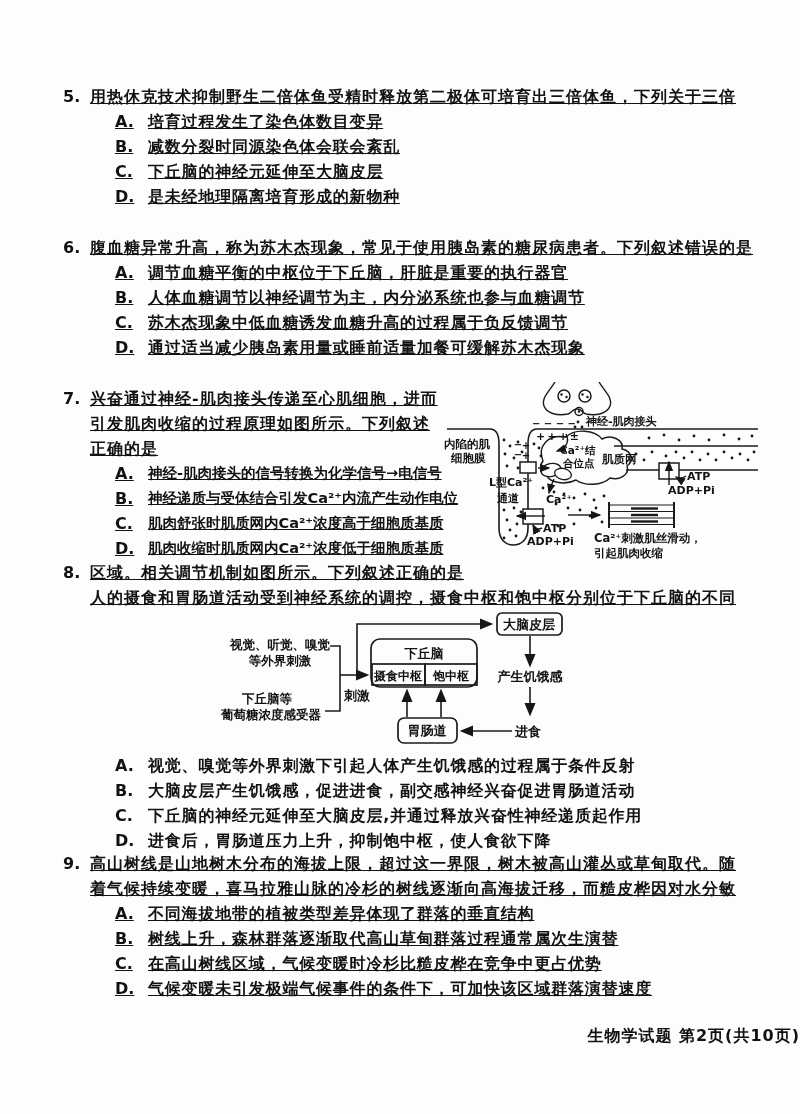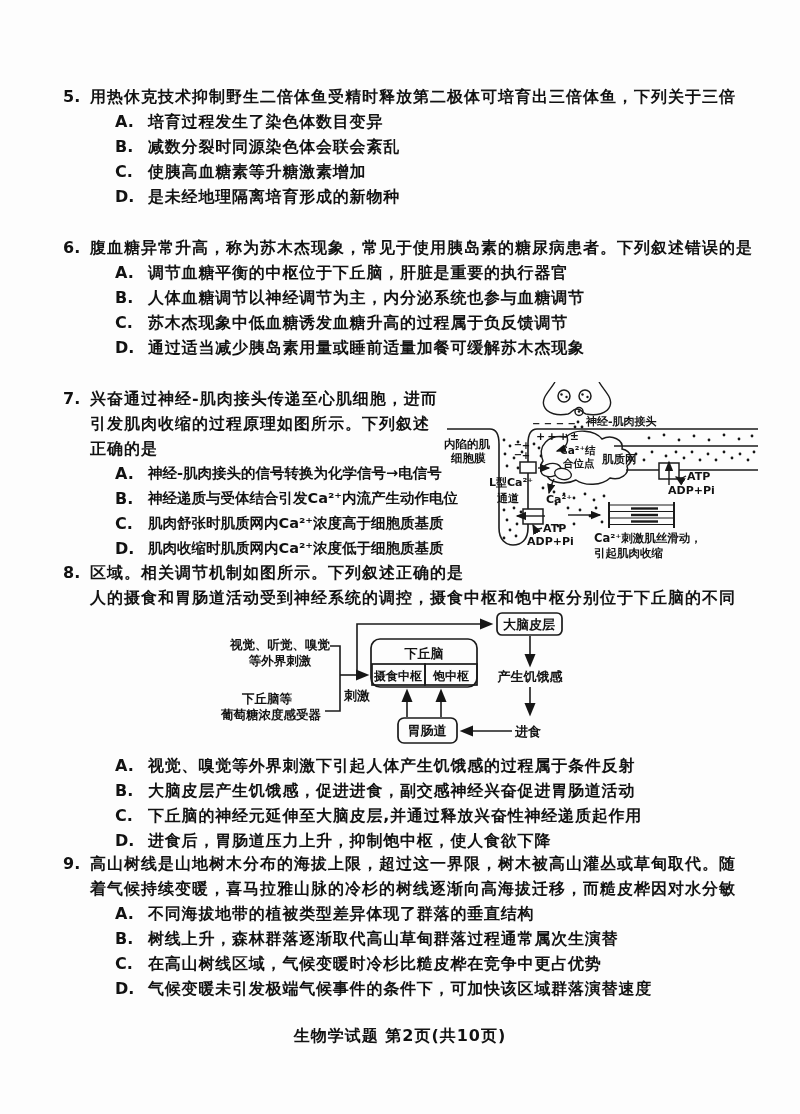--- a/index.html
+++ b/index.html
@@ -4,30 +4,30 @@
 <style>
   html,body{margin:0;padding:0;background:#e8e8e8;}
   .page{
     position:relative;width:800px;height:1114px;background:#fdfdfd;
     font-family:"DejaVu Sans","Liberation Sans",sans-serif;color:#121212;
     margin:0 auto;overflow:hidden;
   }
   .q{position:absolute;left:63px;}
   .qrow{display:flex;align-items:flex-start;}
   .qnum{width:27px;font-size:16px;font-weight:bold;line-height:25px;flex:none;}
-  .qbody{flex:1;}
+  .qbody{flex:1;text-decoration:underline;}
   .stem-line{font-size:16px;font-weight:bold;line-height:25px;letter-spacing:1px;white-space:nowrap;}
   .opts{margin-left:25px;}
   .opts-block{position:absolute;left:115px;}
   .opt{display:flex;line-height:25px;font-size:16px;font-weight:bold;}
   .opt .ol{width:33px;flex:none;}
   .opt .ot{letter-spacing:0.8px;white-space:nowrap;}
   .q7opts .ot{font-size:14.5px;letter-spacing:0;text-align:right;}
   .figure{position:absolute;}
-  .footer{position:absolute;top:1026px;left:0;width:800px;text-align:center;
+  .footer{position:absolute;top:1026px;left:0;width:800px;text-align:right;
     font-size:16px;font-weight:bold;letter-spacing:1px;}
   svg text{font-family:"DejaVu Sans","Liberation Sans",sans-serif;}
   .cjk{font-weight:bold;}
 </style>
 </head>
 <body>
 
 <div class="page">
 
   <div class="q" style="top:84px">
@@ -39,21 +39,21 @@
           <div class="opt">
               <span class="ol">A.</span>
               <span class="ot">培育过程发生了染色体数目变异</span>
             </div>
           <div class="opt">
               <span class="ol">B.</span>
               <span class="ot">减数分裂时同源染色体会联会紊乱</span>
             </div>
           <div class="opt">
               <span class="ol">C.</span>
-              <span class="ot">使胰高血糖素等升糖激素增加</span>
+              <span class="ot">下丘脑的神经元延伸至大脑皮层</span>
             </div>
           <div class="opt">
               <span class="ol">D.</span>
               <span class="ot">是未经地理隔离培育形成的新物种</span>
             </div>
         </div>
       </div>
     </div>
   </div>
 

